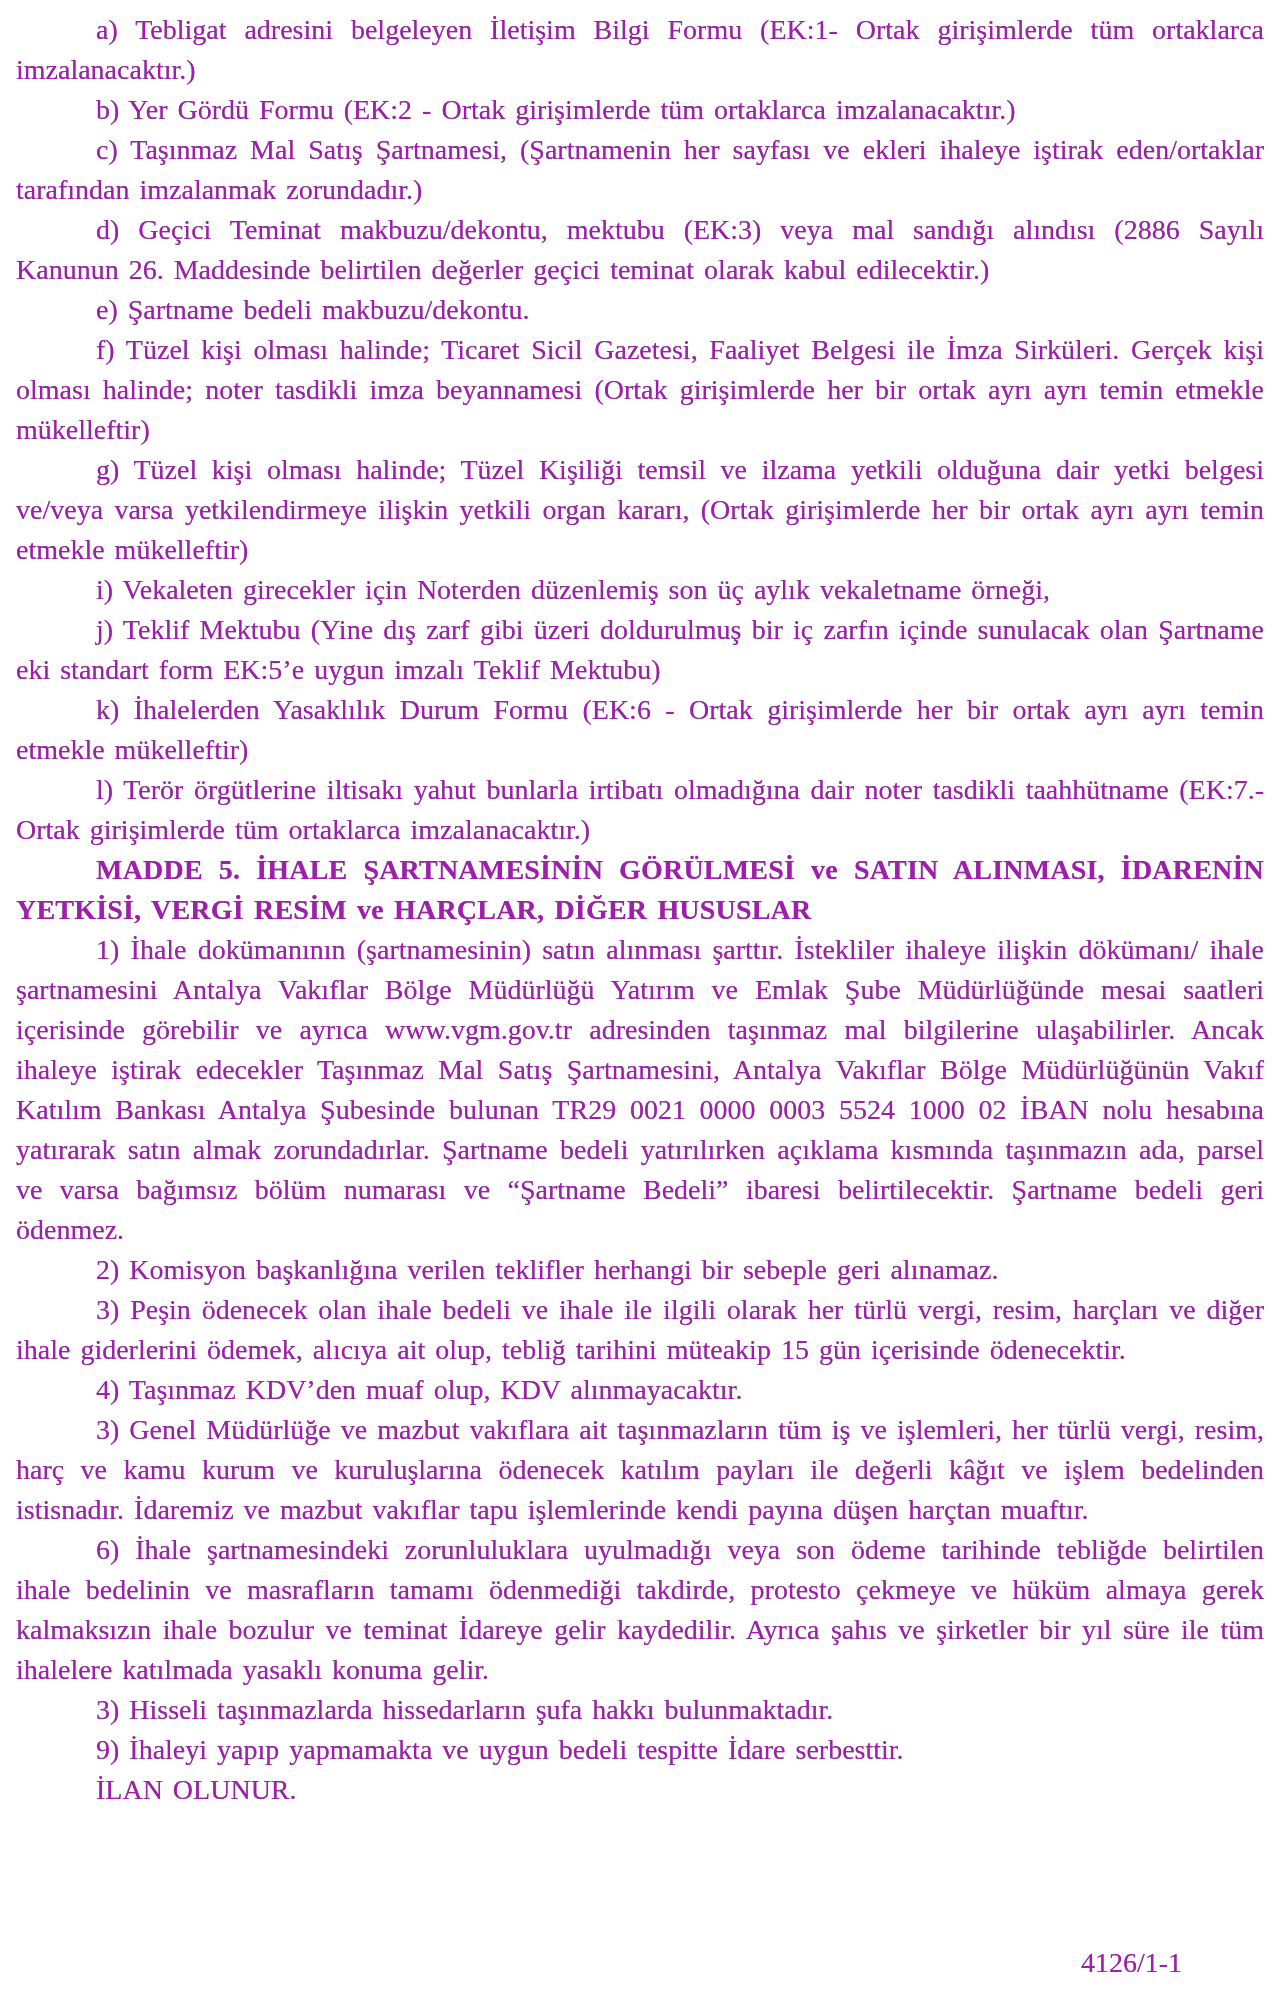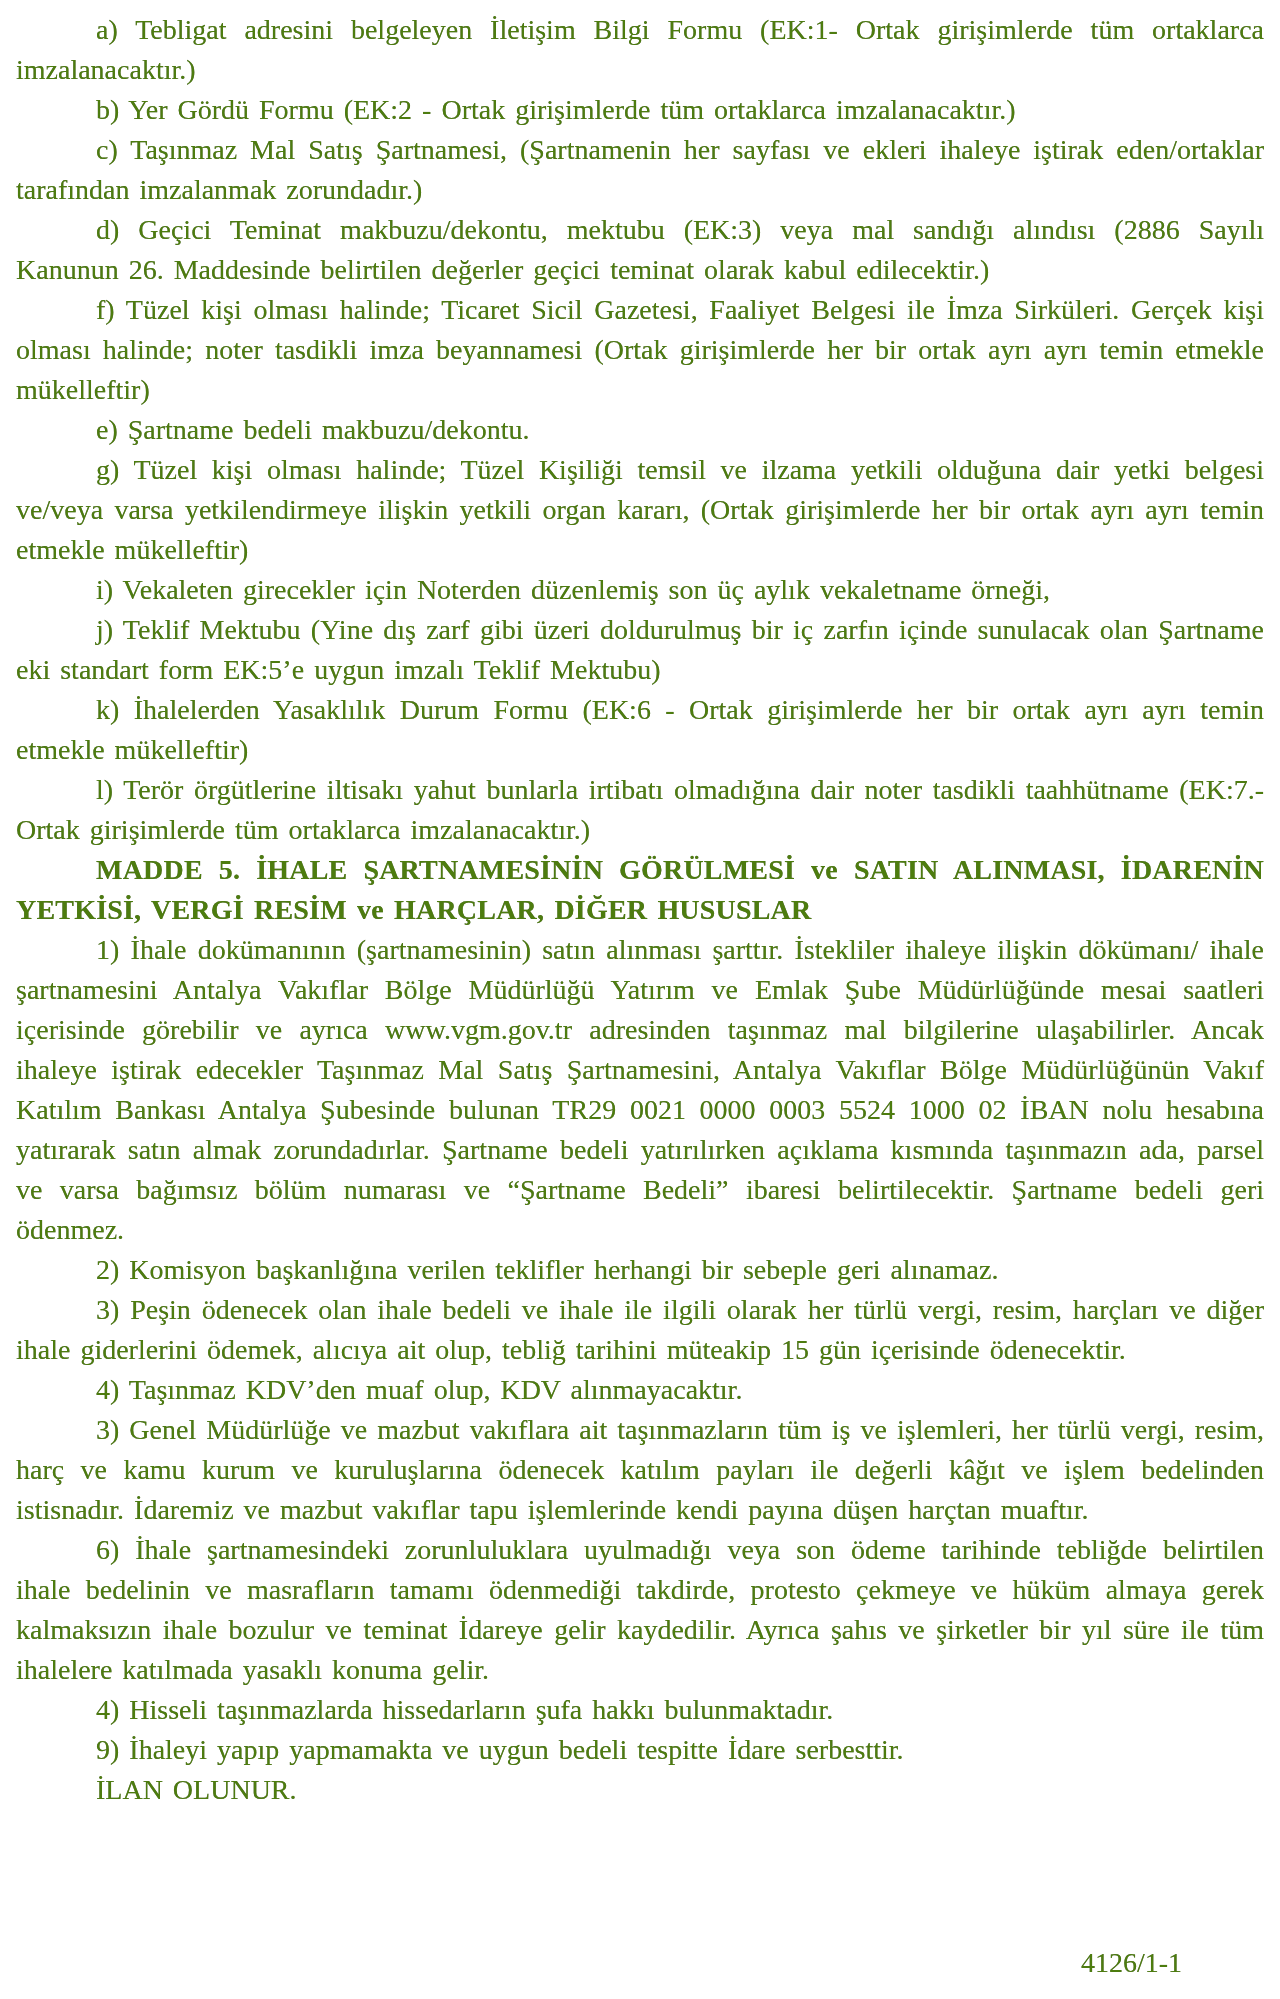--- a/index.html
+++ b/index.html
@@ -13,21 +13,21 @@
     overflow: hidden;
   }
   .page {
     position: relative;
     box-sizing: border-box;
     width: 1280px;
     height: 1999px;
     padding: 10px 16px 0 16px;
     background: #ffffff;
     font-family: "Liberation Serif", "DejaVu Serif", serif;
-    color: #4d7c0f;
+    color: #a21caf;
     border-radius: 27px;
   }
   p.para {
     margin: 0;
     font-size: 28px;
     line-height: 40px;
     text-align: justify;
     text-indent: 80px;
     word-spacing: 3px;
     
@@ -48,31 +48,31 @@
   }
 </style>
 </head>
 <body>
 
 <div class="page">
   <p class="para">a) Tebligat adresini belgeleyen İletişim Bilgi Formu (EK:1- Ortak girişimlerde tüm ortaklarca imzalanacaktır.)</p>
   <p class="para">b) Yer Gördü Formu (EK:2 - Ortak girişimlerde tüm ortaklarca imzalanacaktır.)</p>
   <p class="para">c) Taşınmaz Mal Satış Şartnamesi, (Şartnamenin her sayfası ve ekleri ihaleye iştirak eden/ortaklar tarafından imzalanmak zorundadır.)</p>
   <p class="para">d) Geçici Teminat makbuzu/dekontu, mektubu (EK:3) veya mal sandığı alındısı (2886 Sayılı Kanunun 26. Maddesinde belirtilen değerler geçici teminat olarak kabul edilecektir.)</p>
+  <p class="para">e) Şartname bedeli makbuzu/dekontu.</p>
   <p class="para">f) Tüzel kişi olması halinde; Ticaret Sicil Gazetesi, Faaliyet Belgesi ile İmza Sirküleri. Gerçek kişi olması halinde; noter tasdikli imza beyannamesi (Ortak girişimlerde her bir ortak ayrı ayrı temin etmekle mükelleftir)</p>
-  <p class="para">e) Şartname bedeli makbuzu/dekontu.</p>
   <p class="para">g) Tüzel kişi olması halinde; Tüzel Kişiliği temsil ve ilzama yetkili olduğuna dair yetki belgesi ve/veya varsa yetkilendirmeye ilişkin yetkili organ kararı, (Ortak girişimlerde her bir ortak ayrı ayrı temin etmekle mükelleftir)</p>
   <p class="para">i) Vekaleten girecekler için Noterden düzenlemiş son üç aylık vekaletname örneği,</p>
   <p class="para">j) Teklif Mektubu (Yine dış zarf gibi üzeri doldurulmuş bir iç zarfın içinde sunulacak olan Şartname eki standart form EK:5’e uygun imzalı Teklif Mektubu)</p>
   <p class="para">k) İhalelerden Yasaklılık Durum Formu (EK:6 - Ortak girişimlerde her bir ortak ayrı ayrı temin etmekle mükelleftir)</p>
   <p class="para">l) Terör örgütlerine iltisakı yahut bunlarla irtibatı olmadığına dair noter tasdikli taahhütname (EK:7.- Ortak girişimlerde tüm ortaklarca imzalanacaktır.)</p>
   <p class="para heading">MADDE 5. İHALE ŞARTNAMESİNİN GÖRÜLMESİ ve SATIN ALINMASI, İDARENİN YETKİSİ, VERGİ RESİM ve HARÇLAR, DİĞER HUSUSLAR</p>
   <p class="para">1) İhale dokümanının (şartnamesinin) satın alınması şarttır. İstekliler ihaleye ilişkin dökümanı/ ihale şartnamesini Antalya Vakıflar Bölge Müdürlüğü Yatırım ve Emlak Şube Müdürlüğünde mesai saatleri içerisinde görebilir ve ayrıca www.vgm.gov.tr adresinden taşınmaz mal bilgilerine ulaşabilirler. Ancak ihaleye iştirak edecekler Taşınmaz Mal Satış Şartnamesini, Antalya Vakıflar Bölge Müdürlüğünün Vakıf Katılım Bankası Antalya Şubesinde bulunan TR29 0021 0000 0003 5524 1000 02 İBAN nolu hesabına yatırarak satın almak zorundadırlar. Şartname bedeli yatırılırken açıklama kısmında taşınmazın ada, parsel ve varsa bağımsız bölüm numarası ve “Şartname Bedeli” ibaresi belirtilecektir. Şartname bedeli geri ödenmez.</p>
   <p class="para">2) Komisyon başkanlığına verilen teklifler herhangi bir sebeple geri alınamaz.</p>
   <p class="para">3) Peşin ödenecek olan ihale bedeli ve ihale ile ilgili olarak her türlü vergi, resim, harçları ve diğer ihale giderlerini ödemek, alıcıya ait olup, tebliğ tarihini müteakip 15 gün içerisinde ödenecektir.</p>
   <p class="para">4) Taşınmaz KDV’den muaf olup, KDV alınmayacaktır.</p>
   <p class="para">3) Genel Müdürlüğe ve mazbut vakıflara ait taşınmazların tüm iş ve işlemleri, her türlü vergi, resim, harç ve kamu kurum ve kuruluşlarına ödenecek katılım payları ile değerli kâğıt ve işlem bedelinden istisnadır. İdaremiz ve mazbut vakıflar tapu işlemlerinde kendi payına düşen harçtan muaftır.</p>
   <p class="para">6) İhale şartnamesindeki zorunluluklara uyulmadığı veya son ödeme tarihinde tebliğde belirtilen ihale bedelinin ve masrafların tamamı ödenmediği takdirde, protesto çekmeye ve hüküm almaya gerek kalmaksızın ihale bozulur ve teminat İdareye gelir kaydedilir. Ayrıca şahıs ve şirketler bir yıl süre ile tüm ihalelere katılmada yasaklı konuma gelir.</p>
-  <p class="para">4) Hisseli taşınmazlarda hissedarların şufa hakkı bulunmaktadır.</p>
+  <p class="para">3) Hisseli taşınmazlarda hissedarların şufa hakkı bulunmaktadır.</p>
   <p class="para">9) İhaleyi yapıp yapmamakta ve uygun bedeli tespitte İdare serbesttir.</p>
   <p class="para">İLAN OLUNUR.</p>
   <div class="doc-number">4126/1-1</div>
 </div>
 
 </body></html>

